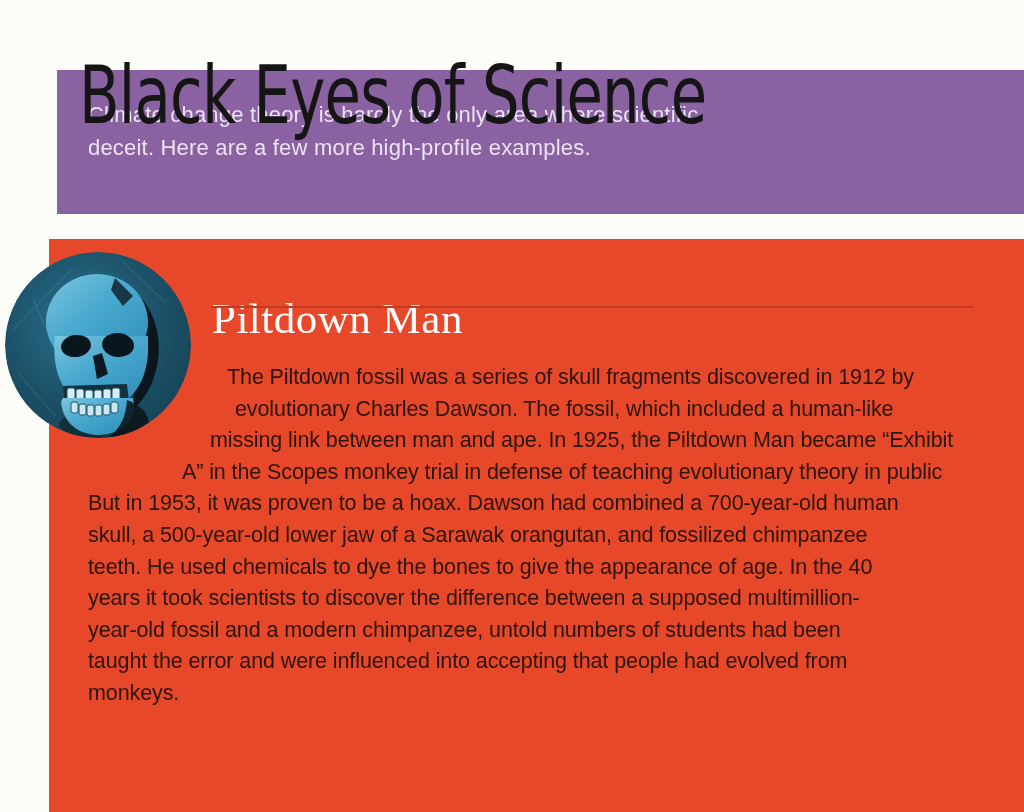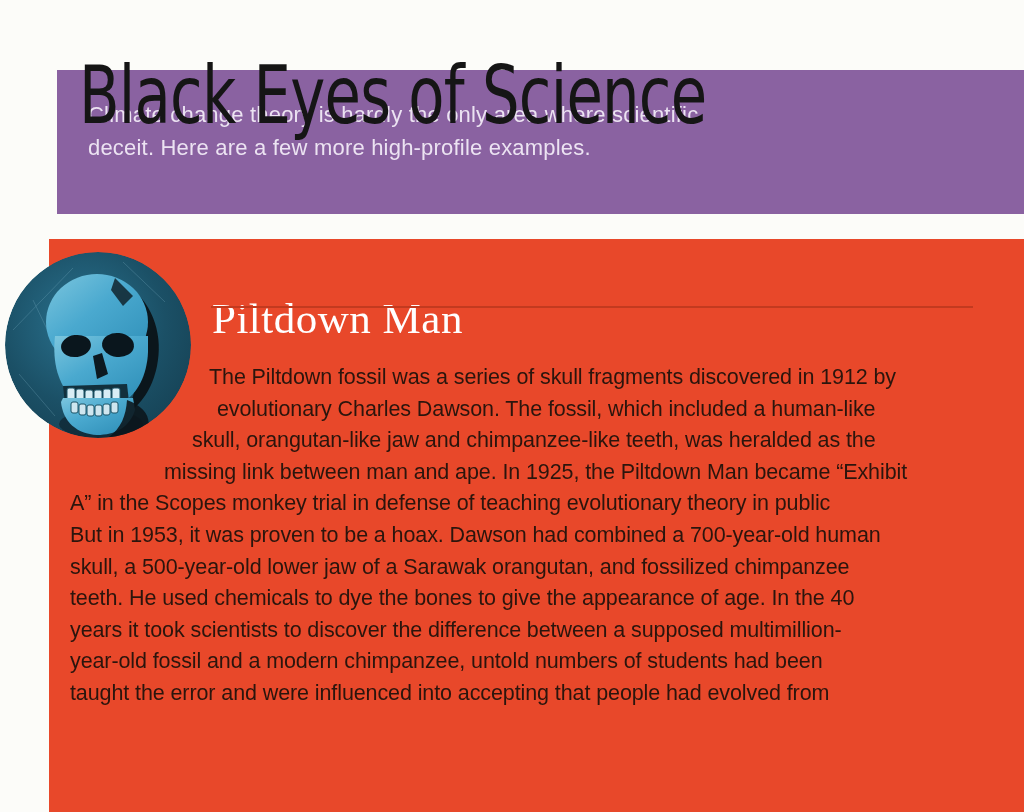--- a/index.html
+++ b/index.html
@@ -79,21 +79,21 @@
     position: absolute;
     left: 211px; top: 306px;
     width: 762px; height: 2px;
     background: #c33a1f;
     z-index: 2;
   }
 
   
   .article-body {
     position: absolute;
-    left: 70px; top: 362px;
+    left: 88px; top: 362px;
     width: 895px;
     z-index: 2;
   }
   .body-line {
     white-space: nowrap;
     font-size: 21.5px;
     line-height: 31.6px;
     letter-spacing: -0.1px;
     color: #2b150d;
   }
@@ -185,22 +185,22 @@
   </svg>
 </div>
 
 <h2 class="article-heading">Piltdown Man</h2>
 
 <div class="heading-rule"></div>
 
 <div class="article-body">
     <div class="body-line">The Piltdown fossil was a series of skull fragments discovered in 1912 by</div>
     <div class="body-line">evolutionary Charles Dawson. The fossil, which included a human-like</div>
-    <div class="body-line">skull, orangutan-like jaw and chimpanzee-like teeth, was heralded as the</div>
     <div class="body-line">missing link between man and ape. In 1925, the Piltdown Man became “Exhibit</div>
     <div class="body-line">A” in the Scopes monkey trial in defense of teaching evolutionary theory in public</div>
     <div class="body-line">But in 1953, it was proven to be a hoax. Dawson had combined a 700-year-old human</div>
     <div class="body-line">skull, a 500-year-old lower jaw of a Sarawak orangutan, and fossilized chimpanzee</div>
     <div class="body-line">teeth. He used chemicals to dye the bones to give the appearance of age. In the 40</div>
     <div class="body-line">years it took scientists to discover the difference between a supposed multimillion-</div>
     <div class="body-line">year-old fossil and a modern chimpanzee, untold numbers of students had been</div>
     <div class="body-line">taught the error and were influenced into accepting that people had evolved from</div>
+    <div class="body-line">monkeys.</div>
   </div>
 
 </body></html>

